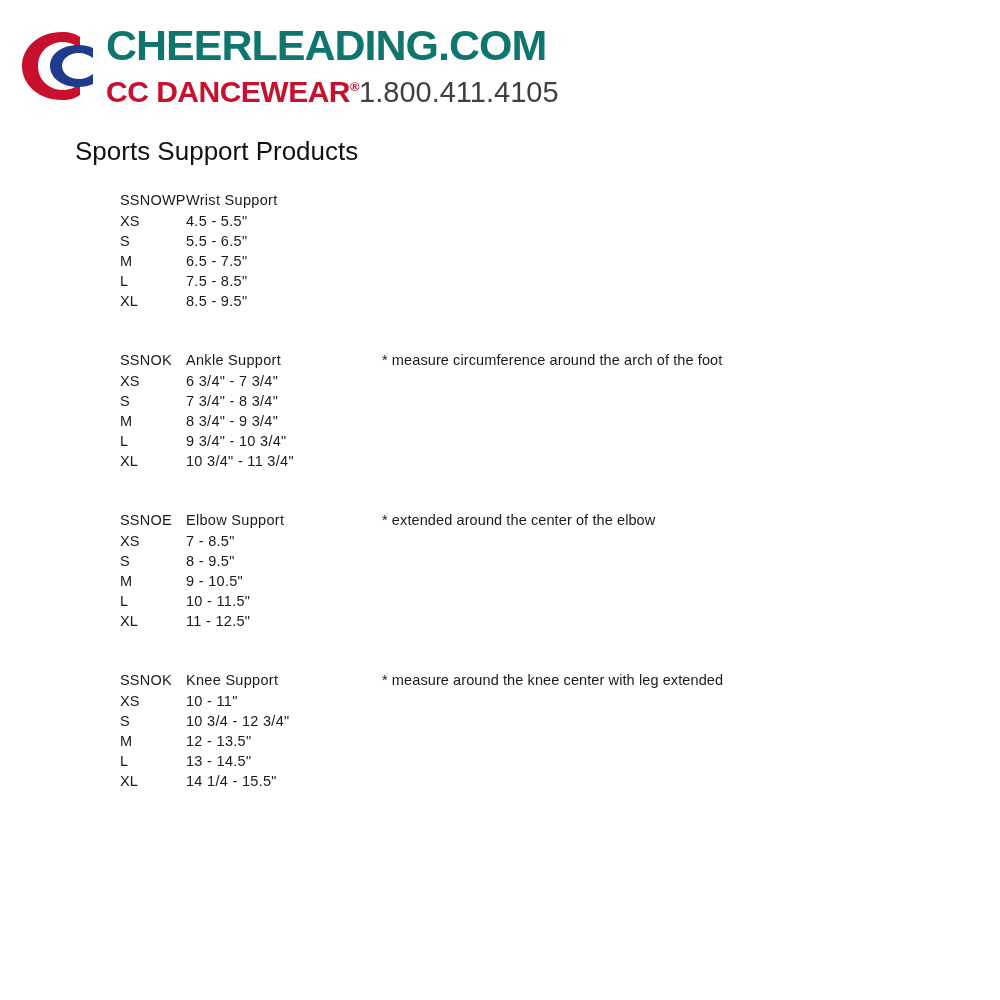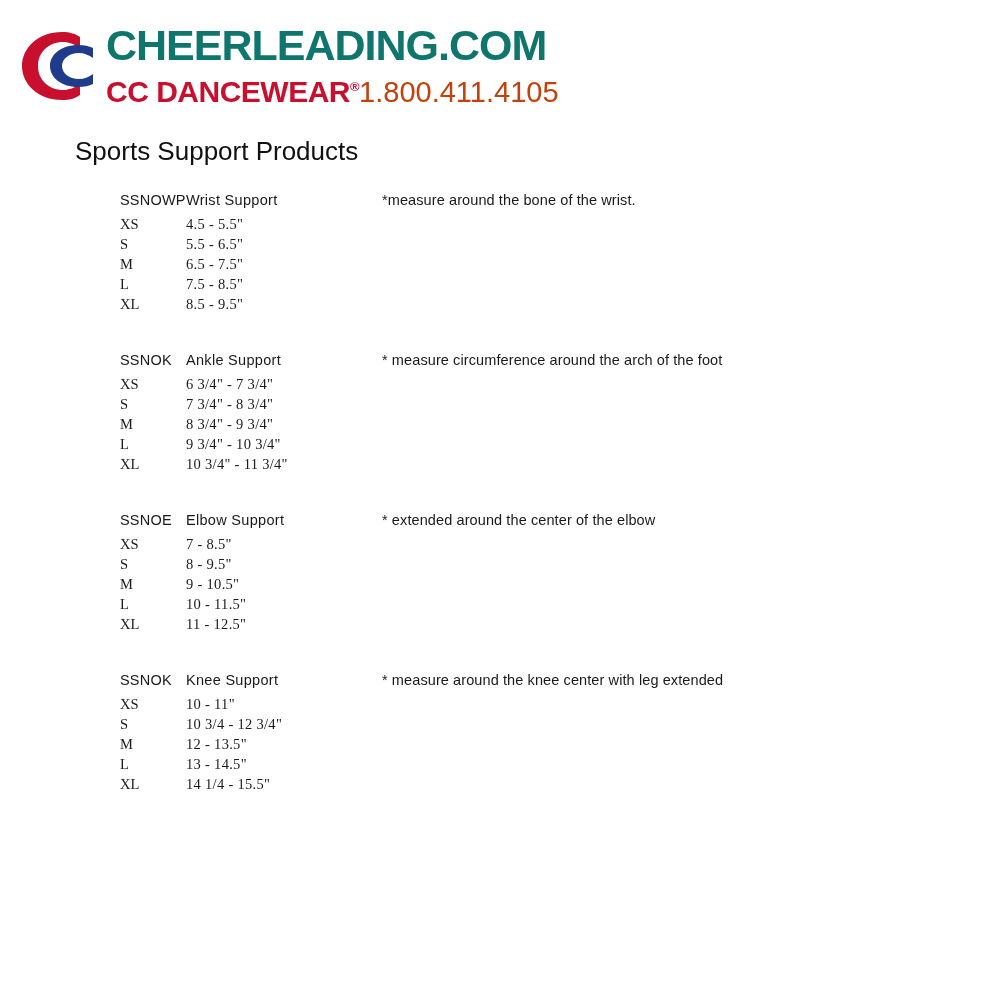--- a/index.html
+++ b/index.html
@@ -61,21 +61,21 @@
     white-space: nowrap;
   }
   .brand-sub .reg {
     font-size: 13px;
     vertical-align: super;
   }
   .brand-phone {
     font-family: "Liberation Sans", sans-serif;
     font-weight: normal;
     font-size: 29px;
-    color: #c2410c;
+    color: #404040;
     letter-spacing: 0px;
     white-space: nowrap;
   }
 
   
   .page-title {
     position: absolute;
     left: 75px;
     top: 136px;
     font-size: 26px;
@@ -91,23 +91,22 @@
     font-size: 14.5px;
     color: #1a1a1a;
   }
   .tbl-head {
     display: flex;
     align-items: center;
     margin-bottom: 5px;
   }
   .tbl-row {
     display: flex;
-    align-items: flex-end;
+    align-items: flex-start;
     height: 20px;
-    font-family: Liberation Serif, serif;
   }
   .c-code {
     width: 66px;
     flex: 0 0 66px;
     letter-spacing: 0.2px;
   }
   .c-name {
     width: 196px;
     flex: 0 0 196px;
     letter-spacing: 0.3px;
@@ -151,21 +150,20 @@
     </div>
   </div>
 </div>
 
 <div class="page-title">Sports Support Products</div>
 
 <div class="table-block" style="top:192px">
   <div class="tbl-head">
     <span class="c-code">SSNOWP</span>
     <span class="c-name">Wrist Support</span>
-    <span class="c-note note-head">*measure around the bone of the wrist.</span>
   </div>
   <div class="tbl-row">
     <span class="c-size">XS</span>
     <span class="c-range">4.5 - 5.5"</span>
   </div>
   <div class="tbl-row">
     <span class="c-size">S</span>
     <span class="c-range">5.5 - 6.5"</span>
   </div>
   <div class="tbl-row">

